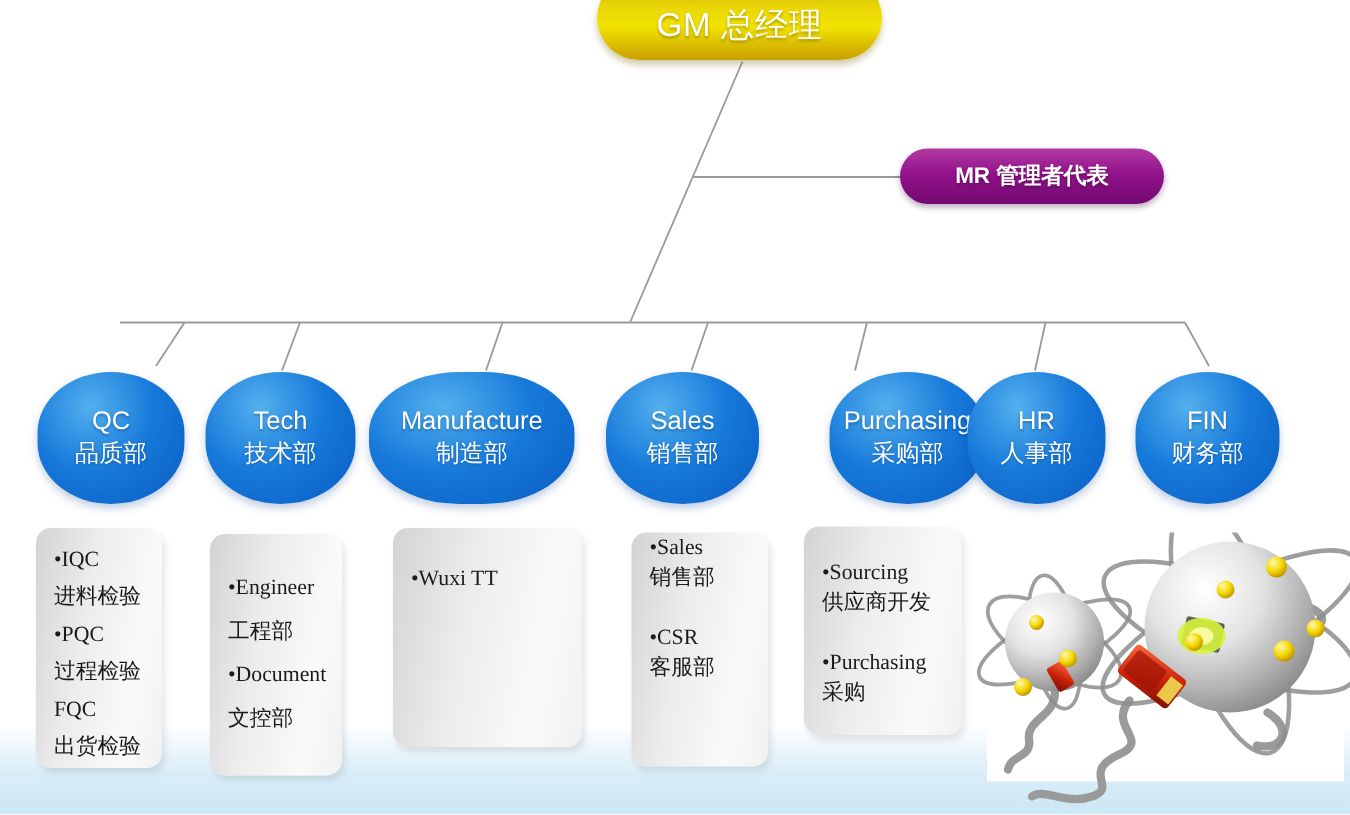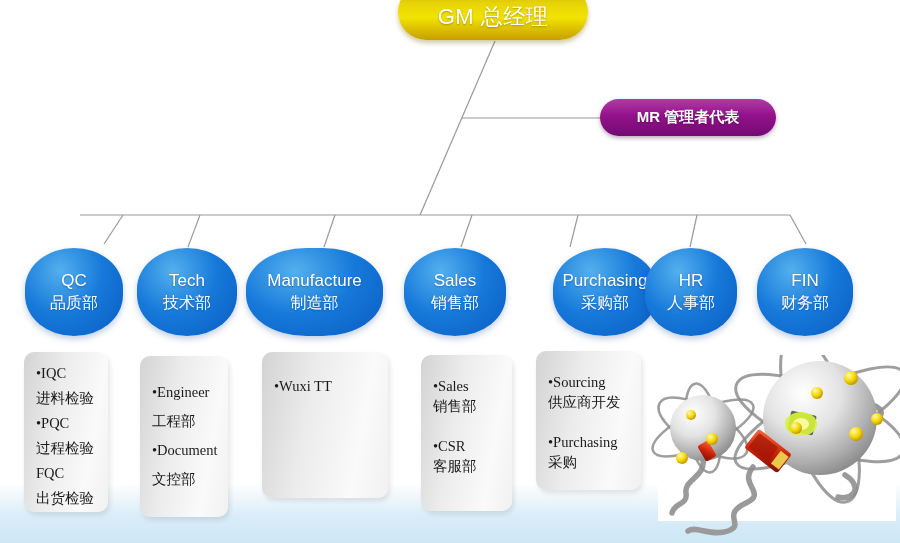--- a/index.html
+++ b/index.html
@@ -64,21 +64,21 @@
     background:linear-gradient(100deg,#d3d3d3 0%,#ececec 38%,#fafafa 75%,#f1f1f1 100%);
     box-shadow:2px 3px 5px rgba(0,0,0,.10);
     box-sizing:border-box;padding-left:12px;
     font-family:"Liberation Serif","DejaVu Serif",serif;
     color:#1a1a1a;
   }
   .subbox .li-line{white-space:nowrap;}
   .box-qc{left:24px;top:352px;width:84px;height:160px;padding-top:9px;font-size:14.5px;line-height:25px;}
   .box-tech{left:140px;top:356px;width:88px;height:161px;padding-top:22px;font-size:14.5px;line-height:29px;}
   .box-man{left:262px;top:352px;width:126px;height:146px;padding-top:23px;font-size:14.5px;line-height:22px;}
-  .box-sales{left:421px;top:355px;width:91px;height:156px;padding-top:21px;font-size:14.5px;line-height:20px;}
+  .box-sales{left:421px;top:355px;width:91px;height:156px;padding-top:0;font-size:14.5px;line-height:20px;}
   .box-pur{left:536px;top:351px;width:105px;height:139px;padding-top:21px;font-size:14.5px;line-height:20px;}
 
   
   .clipart{position:absolute;left:650px;top:355px;width:250px;height:188px;z-index:5;}
 </style>
 </head>
 <body>
 
 <div class="stage">
 

